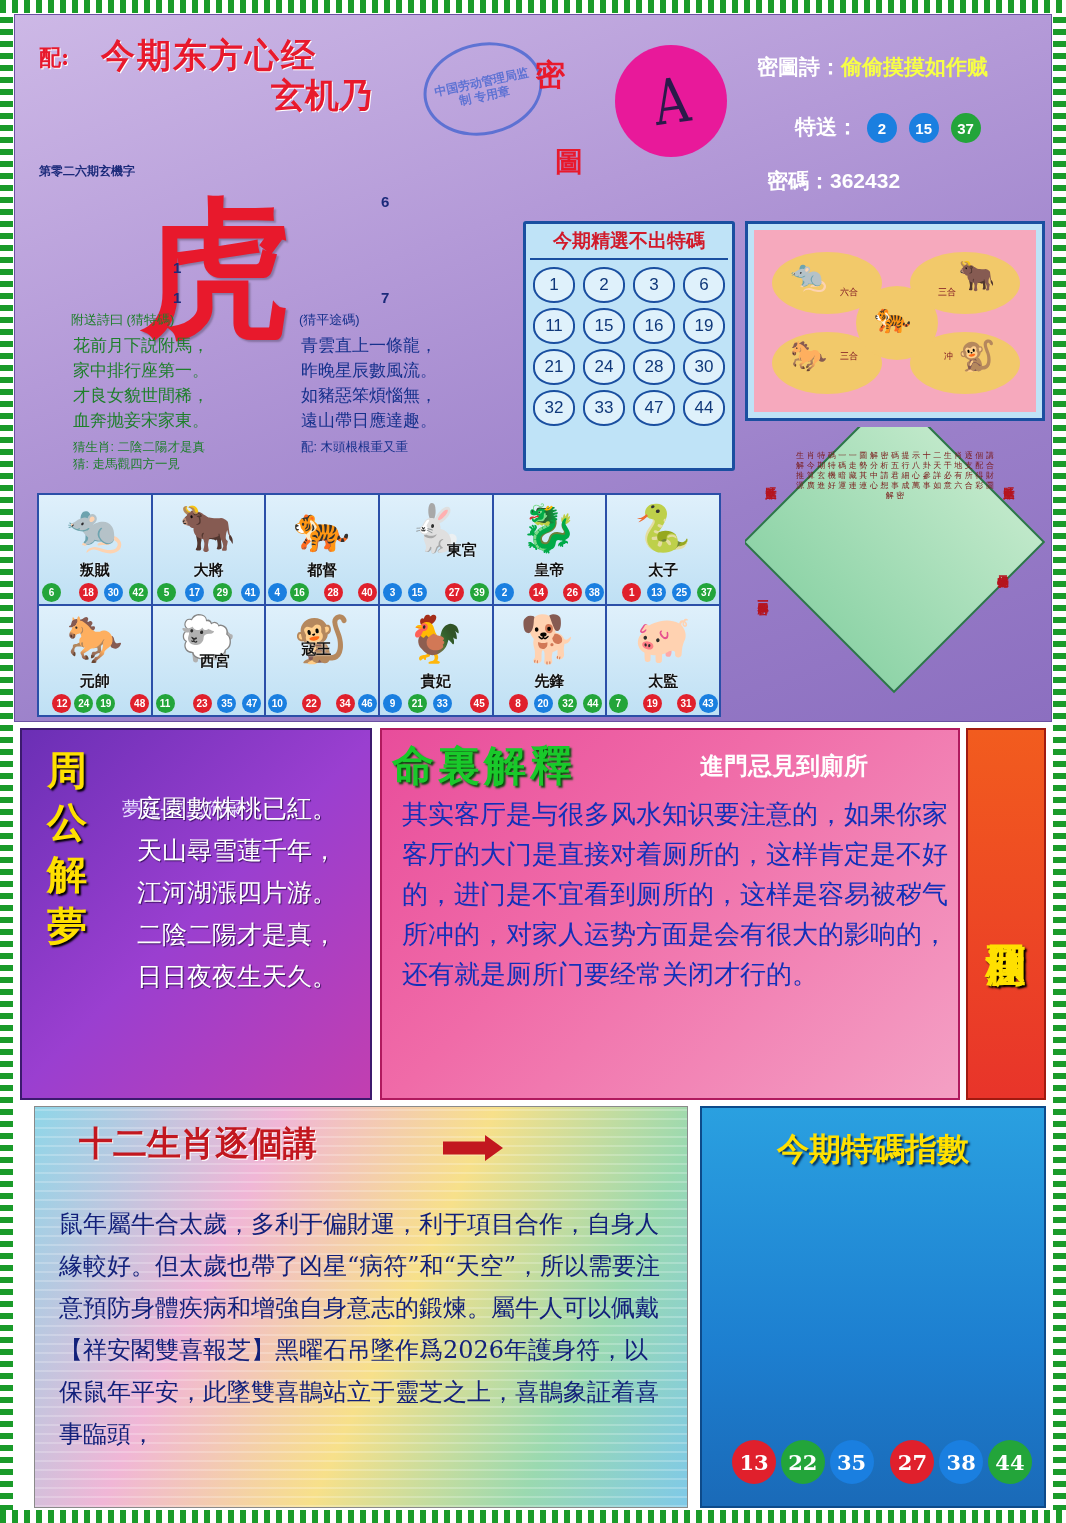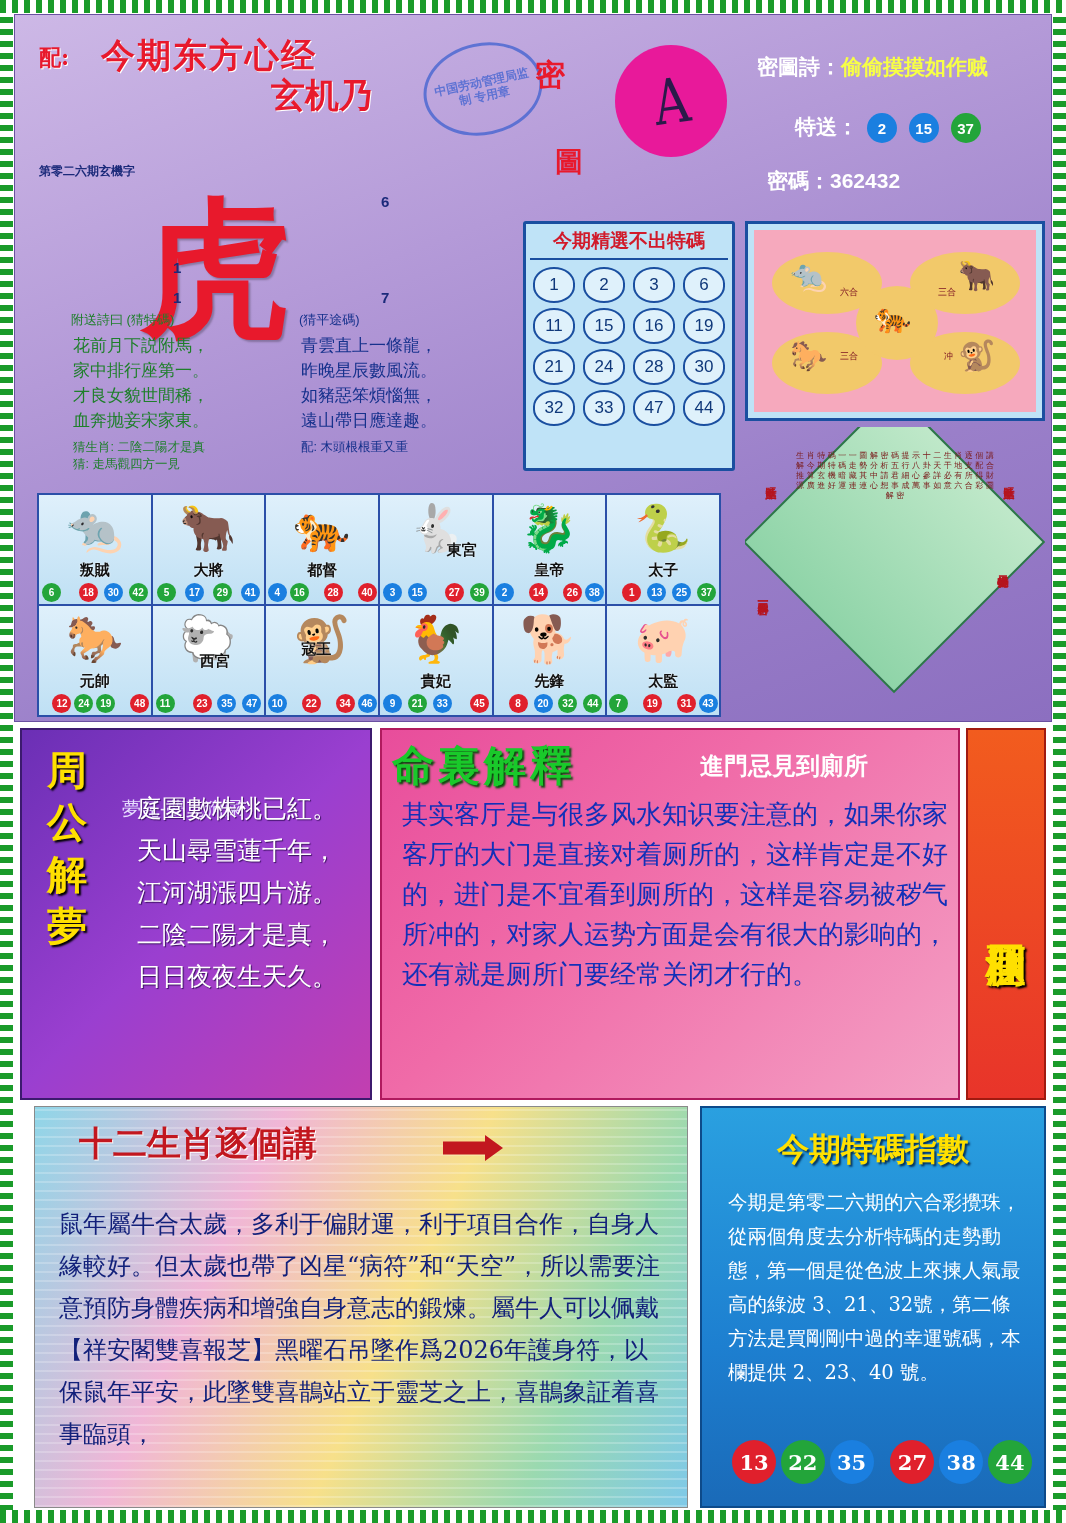--- a/index.html
+++ b/index.html
@@ -509,21 +509,20 @@
   <div class="botrow">
 
     <div class="shengxiao">
       <div class="sx-title">十二生肖逐個講</div>
       <div class="sx-arrow"></div>
       <div class="sx-body">鼠年屬牛合太歲，多利于偏財運，利于項目合作，自身人緣較好。但太歲也帶了凶星“病符”和“天空”，所以需要注意預防身體疾病和增強自身意志的鍛煉。屬牛人可以佩戴【祥安閣雙喜報芝】黑曜石吊墜作爲2026年護身符，以保鼠年平安，此墜雙喜鵲站立于靈芝之上，喜鵲象証着喜事臨頭，</div>
     </div>
 
     <div class="zhishu">
       <div class="zs-title">今期特碼指數</div>
-      <div class="zs-body">今期是第零二六期的六合彩攪珠，從兩個角度去分析特碼的走勢動態，第一個是從色波上來揀人氣最高的綠波 3、21、32號，第二條方法是買剛剛中過的幸運號碼，本欄提供 2、23、40 號。</div>
       <div class="zs-balls">
         <span class="zball b-red">13</span>
         <span class="zball b-green">22</span>
         <span class="zball b-blue">35</span>
         <span class="zball b-red">27</span>
         <span class="zball b-blue">38</span>
         <span class="zball b-green">44</span>
       </div>
     </div>
   </div>

